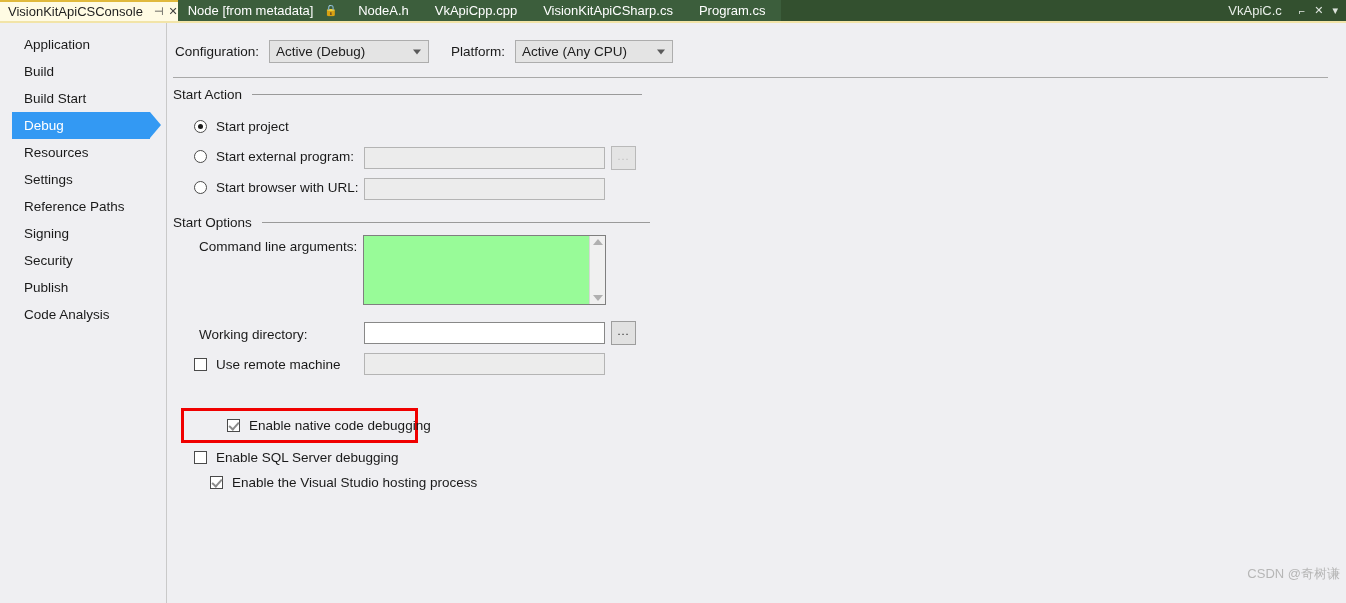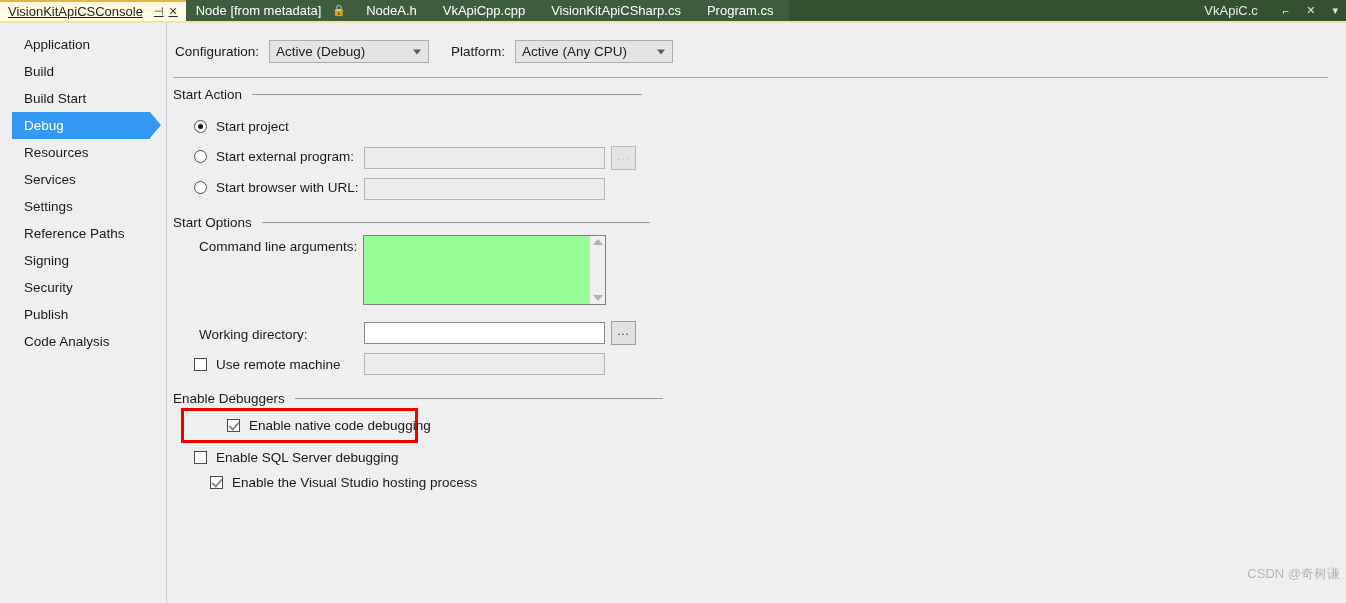--- a/index.html
+++ b/index.html
@@ -35,40 +35,38 @@
     padding: 0 10px;
     color: #ffffff;
     white-space: nowrap;
     height: 21px;
     line-height: 21px;
   }
   .tab.active {
     background: #fffbe3;
     color: #1f1f1f;
     border-top: 2px solid #e0b93c;
-    padding: 0 8px 0 8px;
-    text-decoration: underline;
+    padding: 0 0 0 8px;
   }
   .tab.inactive { background: #3c5e3c; }
   .tab-label { margin-right: 6px; }
   .tab-icon {
     font-size: 11px;
     margin-left: 5px;
     opacity: .95;
     display: inline-block;
   }
   .tab.active .tab-icon { color: #333; }
   #tab-filler { flex: 1 1 auto; background: #33502f; }
   #right-tabs {
     display: flex; align-items: center;
     padding: 0 8px 0 0;
     background: #33502f;
     color: #e8eee8;
     height: 21px;
-    gap: 8px;
   }
   #right-tabs .tab-label { margin-right: 8px; font-size: 13px; }
   #right-tabs .tab-icon { margin-left: 9px; }
 
   
   #sidebar {
     position: absolute; left: 0; top: 23px;
     width: 167px; height: 580px;
     background: #efeff2;
     border-right: 1px solid #c9c9c9;
@@ -304,23 +302,20 @@
       <span>Build Start</span>
     </div>
     <div class="side-item selected">
       <span>Debug</span>
       <span class="arrow"></span>
     </div>
     <div class="side-item">
       <span>Resources</span>
     </div>
     <div class="side-item">
-      <span>Services</span>
-    </div>
-    <div class="side-item">
       <span>Settings</span>
     </div>
     <div class="side-item">
       <span>Reference Paths</span>
     </div>
     <div class="side-item">
       <span>Signing</span>
     </div>
     <div class="side-item">
       <span>Security</span>
@@ -398,26 +393,20 @@
     <div class="browse-btn" style="position:absolute; left:443px; top:298px;">
       <span>...</span>
     </div>
 
     <div class="row" style="left:26px; top:334px;">
       <span class="cbox"></span>
       <span class="ctl-label">Use remote machine</span>
     </div>
     <input class="tinput" style="position: absolute; left: 196px; top: 330px; width: 241px;" readonly="" value="">
 
-    <div class="group" style="top:368px;">
-      <div class="group-head">
-        <span>Enable Debuggers</span>
-        <span class="gline" style="width:368px;"></span>
-      </div>
-    </div>
 
     <div id="annotation" style="left:13px; top:385px; width:237px; height:35px;"></div>
 
     <div class="row" style="left:26px; top:395px;padding-left:33px;">
       <span class="cbox checked"></span>
       <span class="ctl-label">Enable native code debugging</span>
     </div>
 
     <div class="row" style="left:26px; top:427px;">
       <span class="cbox"></span>

